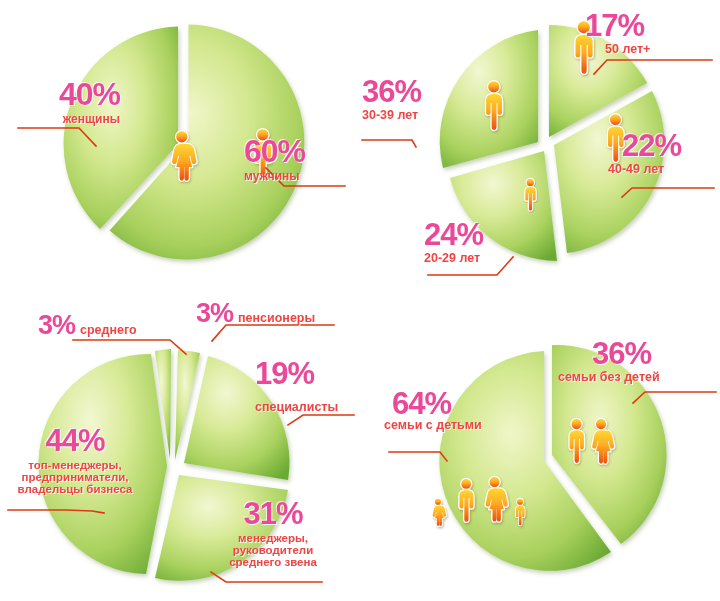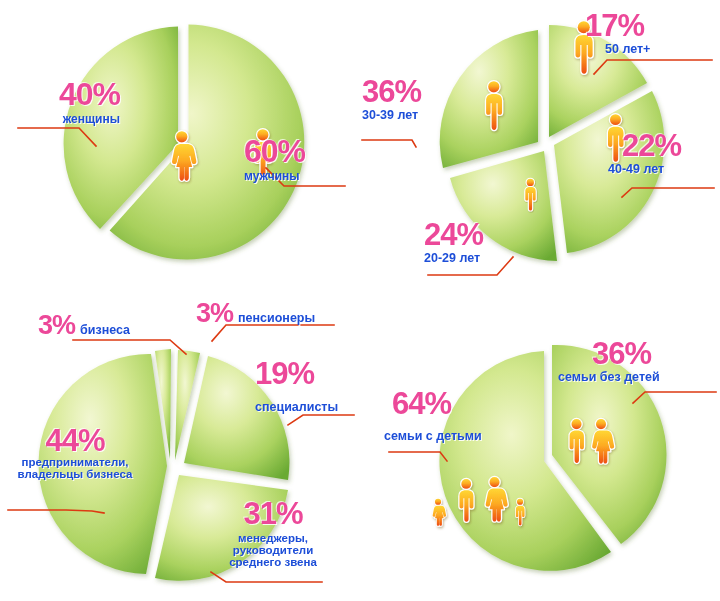--- a/index.html
+++ b/index.html
@@ -20,21 +20,21 @@
   .pct{
     font-weight:bold;
     letter-spacing:-1px;
     line-height:1;
     color:#ec4899;
     text-shadow:1px 1px 0 rgba(255,255,255,.9), -1px -1px 0 rgba(255,255,255,.75);
   }
   .cap{
     font-weight:bold;
     line-height:1.06;
-    color:#1d4ed8;
+    color:#ef4444;
     text-shadow:1px 1px 0 rgba(255,255,255,.9);
   }
   .p-xl{font-size:32px;}
   .p-lg{font-size:31px;}
   .p-md{font-size:27px;}
   .c-md{font-size:12px;}
   .c-sm{font-size:12.5px;}
   .c-xs{font-size:11.5px;}
   .ta-r{text-align:right;}
   .ta-l{text-align:left;}
@@ -256,49 +256,50 @@
     <div class="cap c-sm" style="margin-top:2px;margin-left:-14px;">40-49 лет</div>
   </div>
 
   <div class="lbl ta-l" style="left:424px;top:219px;width:120px;">
     <div class="pct p-lg">24%</div>
     <div class="cap c-sm" style="margin-top:2px;">20-29 лет</div>
   </div>
 
   <div class="lbl inline-row" style="left:38px;top:312px;">
     <span class="pct p-md">3%</span>
-    <span class="cap c-sm">бизнеса</span>
+    <span class="cap c-sm">среднего</span>
   </div>
 
   <div class="lbl inline-row" style="left:196px;top:300px;">
     <span class="pct p-md">3%</span>
     <span class="cap c-sm">пенсионеры</span>
   </div>
 
   <div class="lbl ta-l" style="left:255px;top:358px;width:110px;">
     <div class="pct p-lg">19%</div>
     <div class="cap c-sm" style="margin-top:12px;">специалисты</div>
   </div>
 
   <div class="lbl ta-c" style="left:4px;top:425px;width:142px;">
     <div class="pct p-lg">44%</div>
+    <div class="cap c-xs" style="margin-top:3px;">топ-менеджеры,</div>
     <div class="cap c-xs">предприниматели,</div>
     <div class="cap c-xs">владельцы бизнеса</div>
   </div>
 
   <div class="lbl ta-c" style="left:203px;top:498px;width:140px;">
     <div class="pct p-lg">31%</div>
     <div class="cap c-xs" style="margin-top:3px;">менеджеры,</div>
     <div class="cap c-xs">руководители</div>
     <div class="cap c-xs">среднего звена</div>
   </div>
 
   <div class="lbl ta-l" style="left:592px;top:338px;width:130px;">
     <div class="pct p-lg">36%</div>
     <div class="cap c-sm" style="margin-top:2px;margin-left:-34px;">семьи без детей</div>
   </div>
 
   <div class="lbl ta-l" style="left:392px;top:388px;width:140px;">
     <div class="pct p-lg">64%</div>
-    <div class="cap c-sm" style="margin-top:11px;margin-left:-8px;">семьи с детьми</div>
+    <div class="cap c-sm" style="margin-top:0;margin-left:-8px;">семьи с детьми</div>
   </div>
 
 </div>
 
 </body></html>

